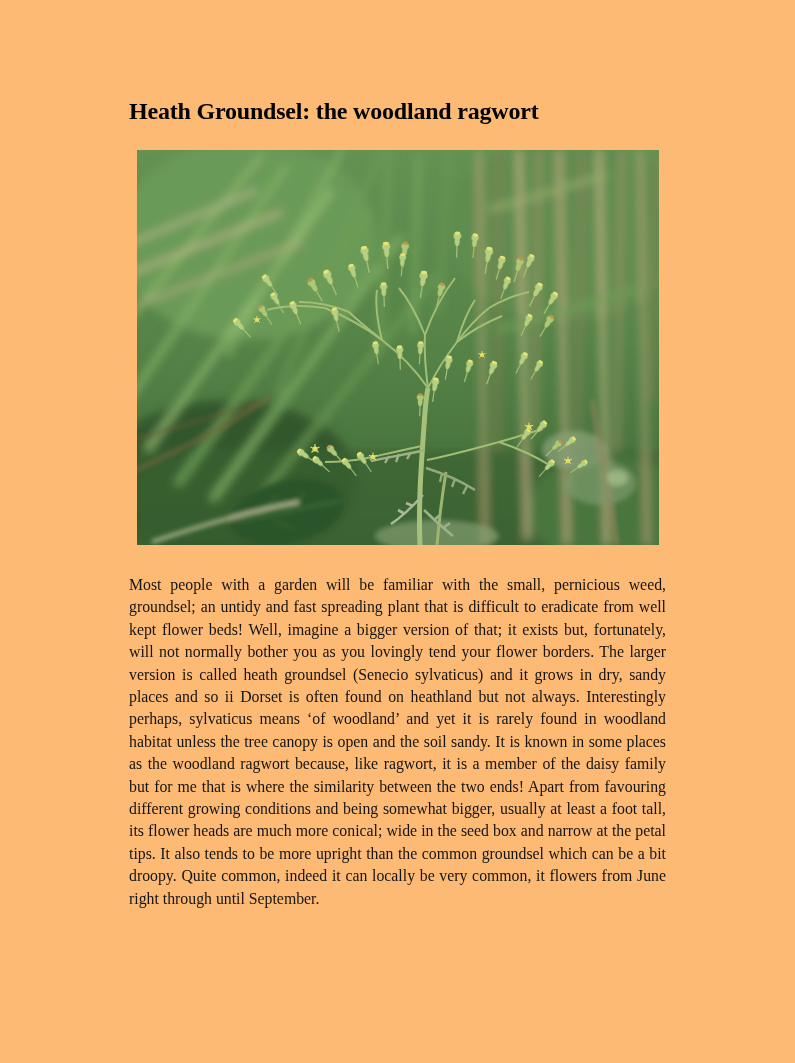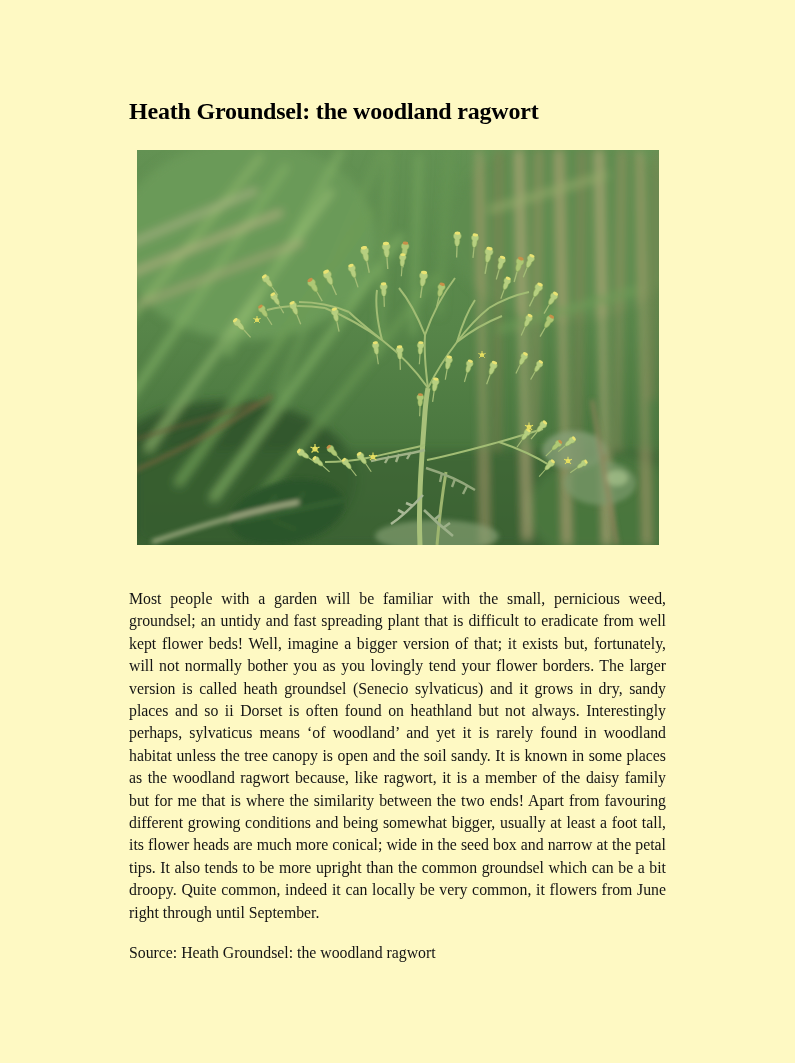--- a/index.html
+++ b/index.html
@@ -1,20 +1,20 @@
 <!DOCTYPE html>
 <html><head>
 <meta charset="utf-8">
 <style>
   html, body { margin: 0; padding: 0; background: #ffffff; }
   .page {
     position: relative;
     width: 795px;
     height: 1063px;
-    background: #fef9c3;
+    background: #fdba74;
     font-family: "Liberation Serif", "DejaVu Serif", serif;
     color: #121212;
     overflow: hidden;
     margin: 0 auto;
   }
   .title {
     position: absolute;
     left: 129px;
     top: 98px;
     margin: 0;
@@ -30,21 +30,21 @@
     top: 150px;
     width: 522px;
     height: 395px;
     margin: 0;
     padding: 0;
   }
   .photo svg { display: block; width: 100%; height: 100%; }
   .body-text {
     position: absolute;
     left: 129px;
-    top: 588px;
+    top: 574px;
     width: 537px;
     margin: 0;
     font-size: 15.8px;
     line-height: 22.4px;
     text-align: justify;
     color: #141414;
   }
   .source {
     position: absolute;
     left: 129px;
@@ -248,16 +248,15 @@
         <use href="#flwr" transform="translate(392,277) scale(0.9)"></use>
         <use href="#flwr" transform="translate(431,311) scale(0.85)"></use>
         <use href="#flwr" transform="translate(120,170) scale(0.8)"></use>
         <use href="#flwr" transform="translate(345,205) scale(0.8)"></use>
       </g>
     </svg>
   </figure>
 
   <p class="body-text">Most people with a garden will be familiar with the small, pernicious weed, groundsel; an untidy and fast spreading plant that is difficult to eradicate from well kept flower beds! Well, imagine a bigger version of that; it exists but, fortunately, will not normally bother you as you lovingly tend your flower borders. The larger version is called heath groundsel (Senecio sylvaticus) and it grows in dry, sandy places and so ii Dorset is often found on heathland but not always. Interestingly perhaps, sylvaticus means ‘of woodland’ and yet it is rarely found in woodland habitat unless the tree canopy is open and the soil sandy. It is known in some places as the woodland ragwort because, like ragwort, it is a member of the daisy family but for me that is where the similarity between the two ends! Apart from favouring different growing conditions and being somewhat bigger, usually at least a foot tall, its flower heads are much more conical; wide in the seed box and narrow at the petal tips. It also tends to be more upright than the common groundsel which can be a bit droopy. Quite common, indeed it can locally be very common, it flowers from June right through until September.</p>
 
-  <p class="source">Source: Heath Groundsel: the woodland ragwort</p>
 
 
 </div>
 
 </body></html>

